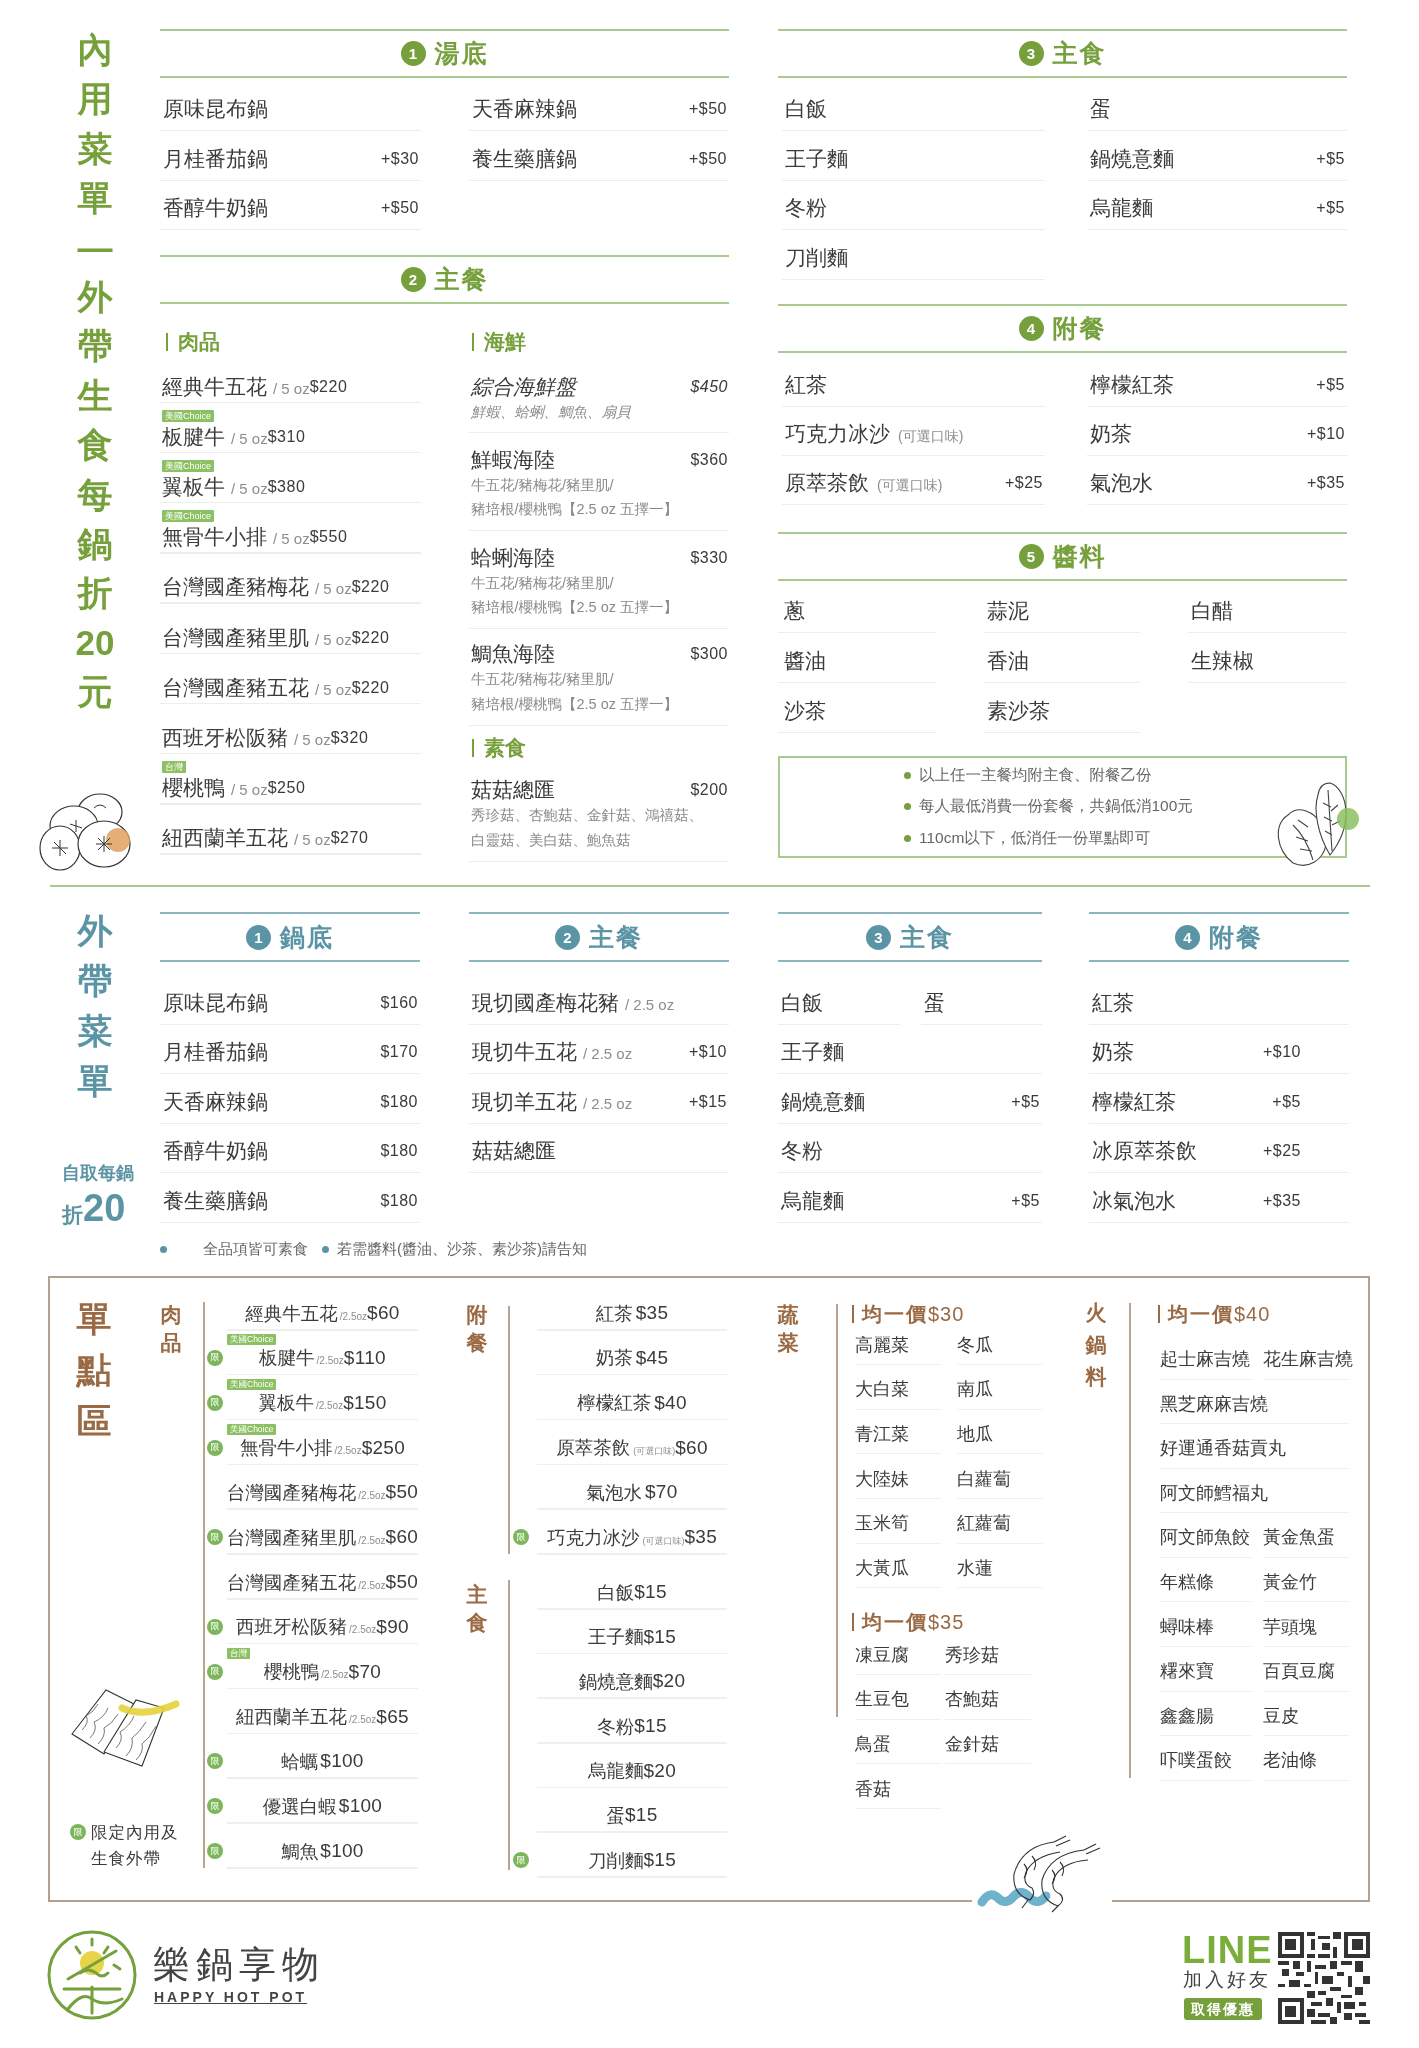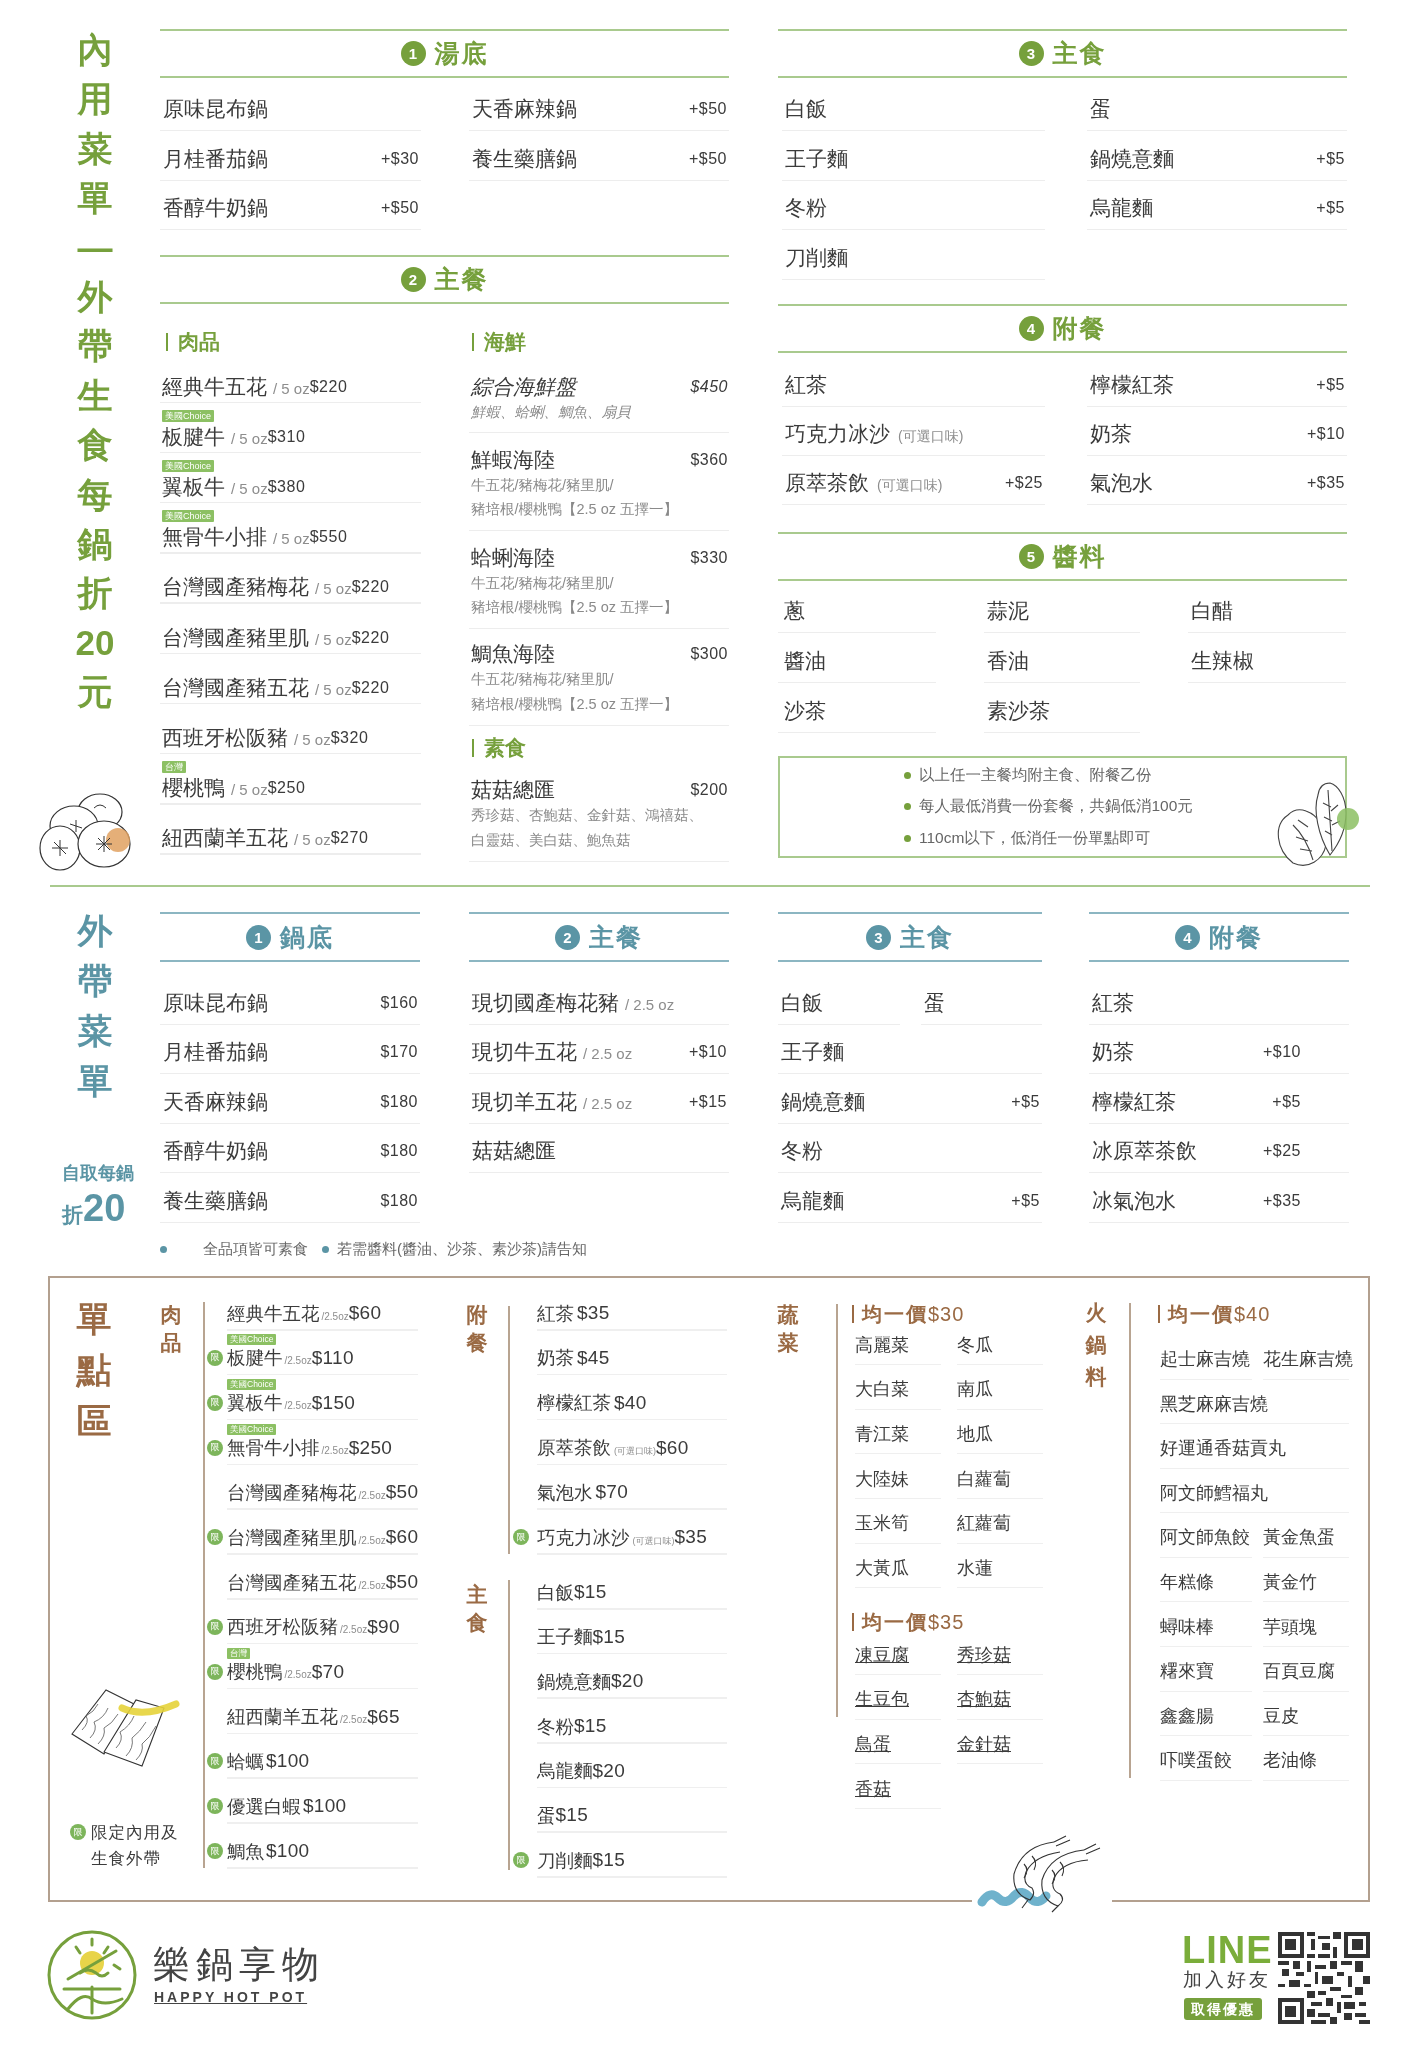--- a/index.html
+++ b/index.html
@@ -43,21 +43,21 @@
 .dot.t{background:#5b95a5}
 .col{position:absolute}
 .crow{height:49.6px}
 .split{display:flex;justify-content:space-between}
 .blabel{position:absolute;width:30px;text-align:center;font-size:21px;font-weight:bold;color:#9a6a44}
 .blabel span{display:block;height:28px;line-height:28px}
 .blabel.tall span{height:32px;line-height:32px}
 .vline{position:absolute;width:2px;background:#b8a491}
 .blist{position:absolute}
 .brow{position:relative;height:44.85px}
-.brow .line{position:absolute;left:0;right:0;top:15px;height:24px;display:flex;align-items:center;justify-content:flex-start;font-size:18.5px;white-space:nowrap}
+.brow .line{position:absolute;left:0;right:0;top:15px;height:24px;display:flex;align-items:center;justify-content:center;font-size:18.5px;white-space:nowrap}
 .brow::after{content:"";position:absolute;left:0;right:0;top:43px;height:1.5px;background:#efefef}
 .brow .tag{top:3px;left:0;font-size:8.5px;height:11px;line-height:11px}
 .lim{position:absolute;left:-20px;top:19px;width:16px;height:16px;border-radius:50%;background:#7db55b;color:#fff;font-size:9px;display:flex;align-items:center;justify-content:center}
 .bprice{font-size:19px;letter-spacing:0.3px}
 .bunit{font-size:10px;color:#8d8d8d;margin-left:2px}
 .bnote{font-size:9px;color:#8d8d8d;margin-left:3px}
 .vcell{height:40px;display:flex;align-items:center;border-bottom:1.5px solid #efefef;font-size:18px;white-space:nowrap}
 .phead{position:absolute;display:flex;align-items:center;gap:8px;font-size:20px;color:#9a6a44;height:26px;white-space:nowrap}
 .phead .pb{width:2px;height:18px;background:#9a6a44}
 .phead b{letter-spacing:2px}
@@ -790,21 +790,21 @@
   <div class="vcell">玉米筍</div>
   <div class="vcell">紅蘿蔔</div>
   <div class="vcell">大黃瓜</div>
   <div class="vcell">水蓮</div>
 </div>
 <div class="phead" style="left:852px;top:1609px;">
     <span class="pb"></span>
     <b>均一價</b>
     <span style="margin-left:-8px;letter-spacing:1px">$35</span>
   </div>
-<div class="grid" style="left:855px;top:1635px;grid-template-columns:86px 86px;column-gap:16px;grid-auto-rows:44.7px;text-decoration:underline;">
+<div class="grid" style="left:855px;top:1635px;grid-template-columns:86px 86px;column-gap:4px;grid-auto-rows:44.7px;">
   <div class="vcell">凍豆腐</div>
   <div class="vcell">秀珍菇</div>
   <div class="vcell">生豆包</div>
   <div class="vcell">杏鮑菇</div>
   <div class="vcell">鳥蛋</div>
   <div class="vcell">金針菇</div>
   <div class="vcell">香菇</div>
 </div>
 
 <div class="blabel tall" style="left:1081px;top:1297px;">

